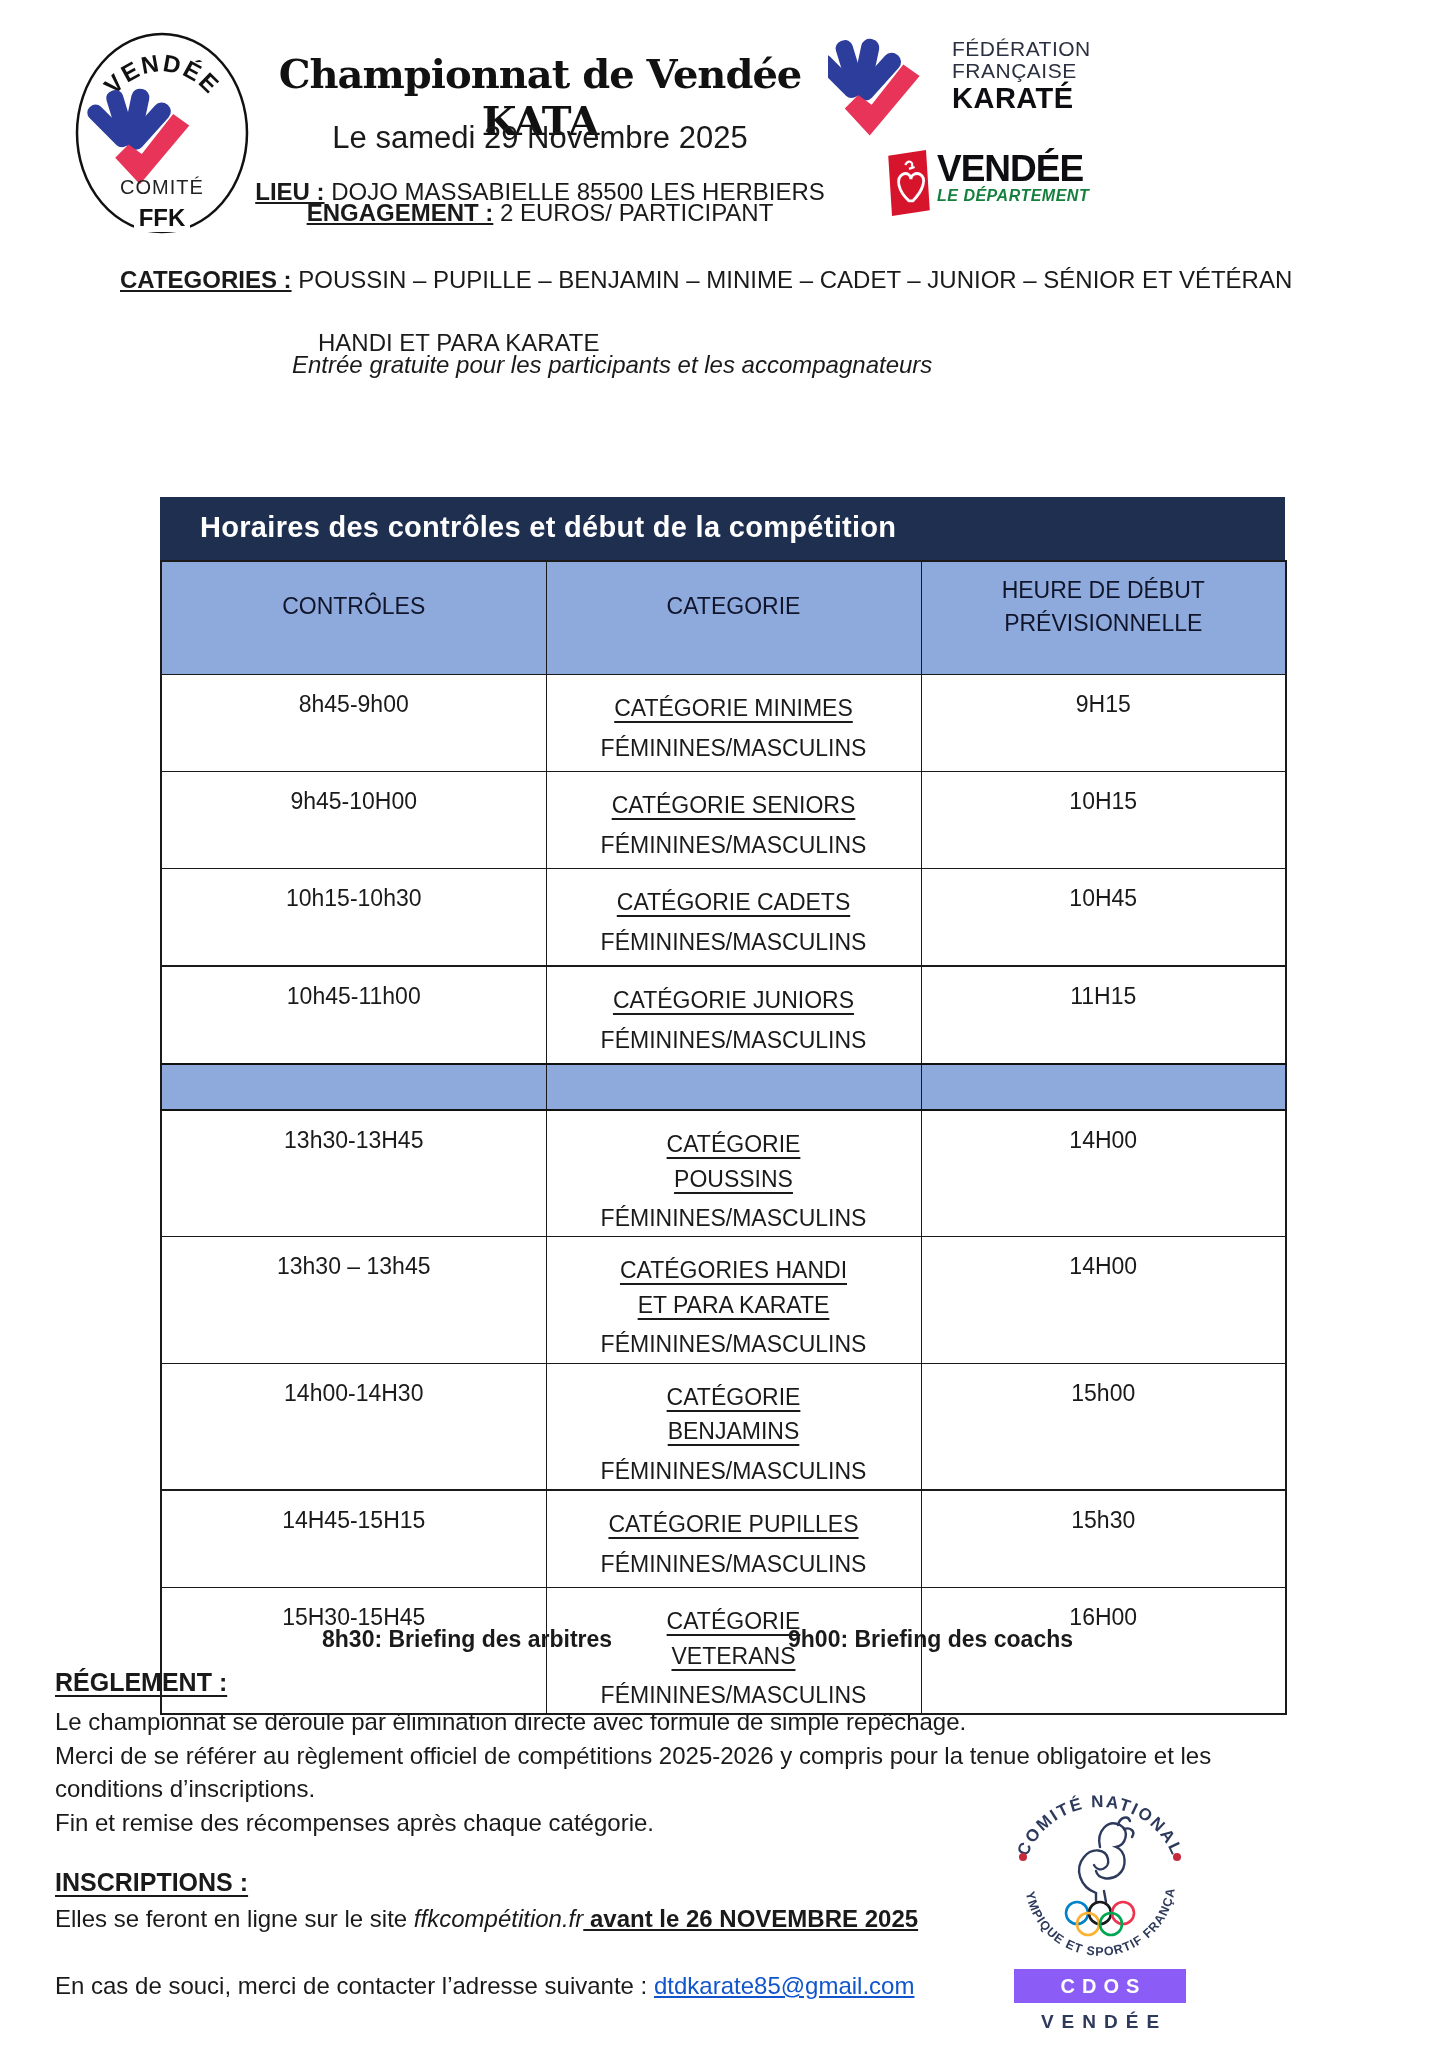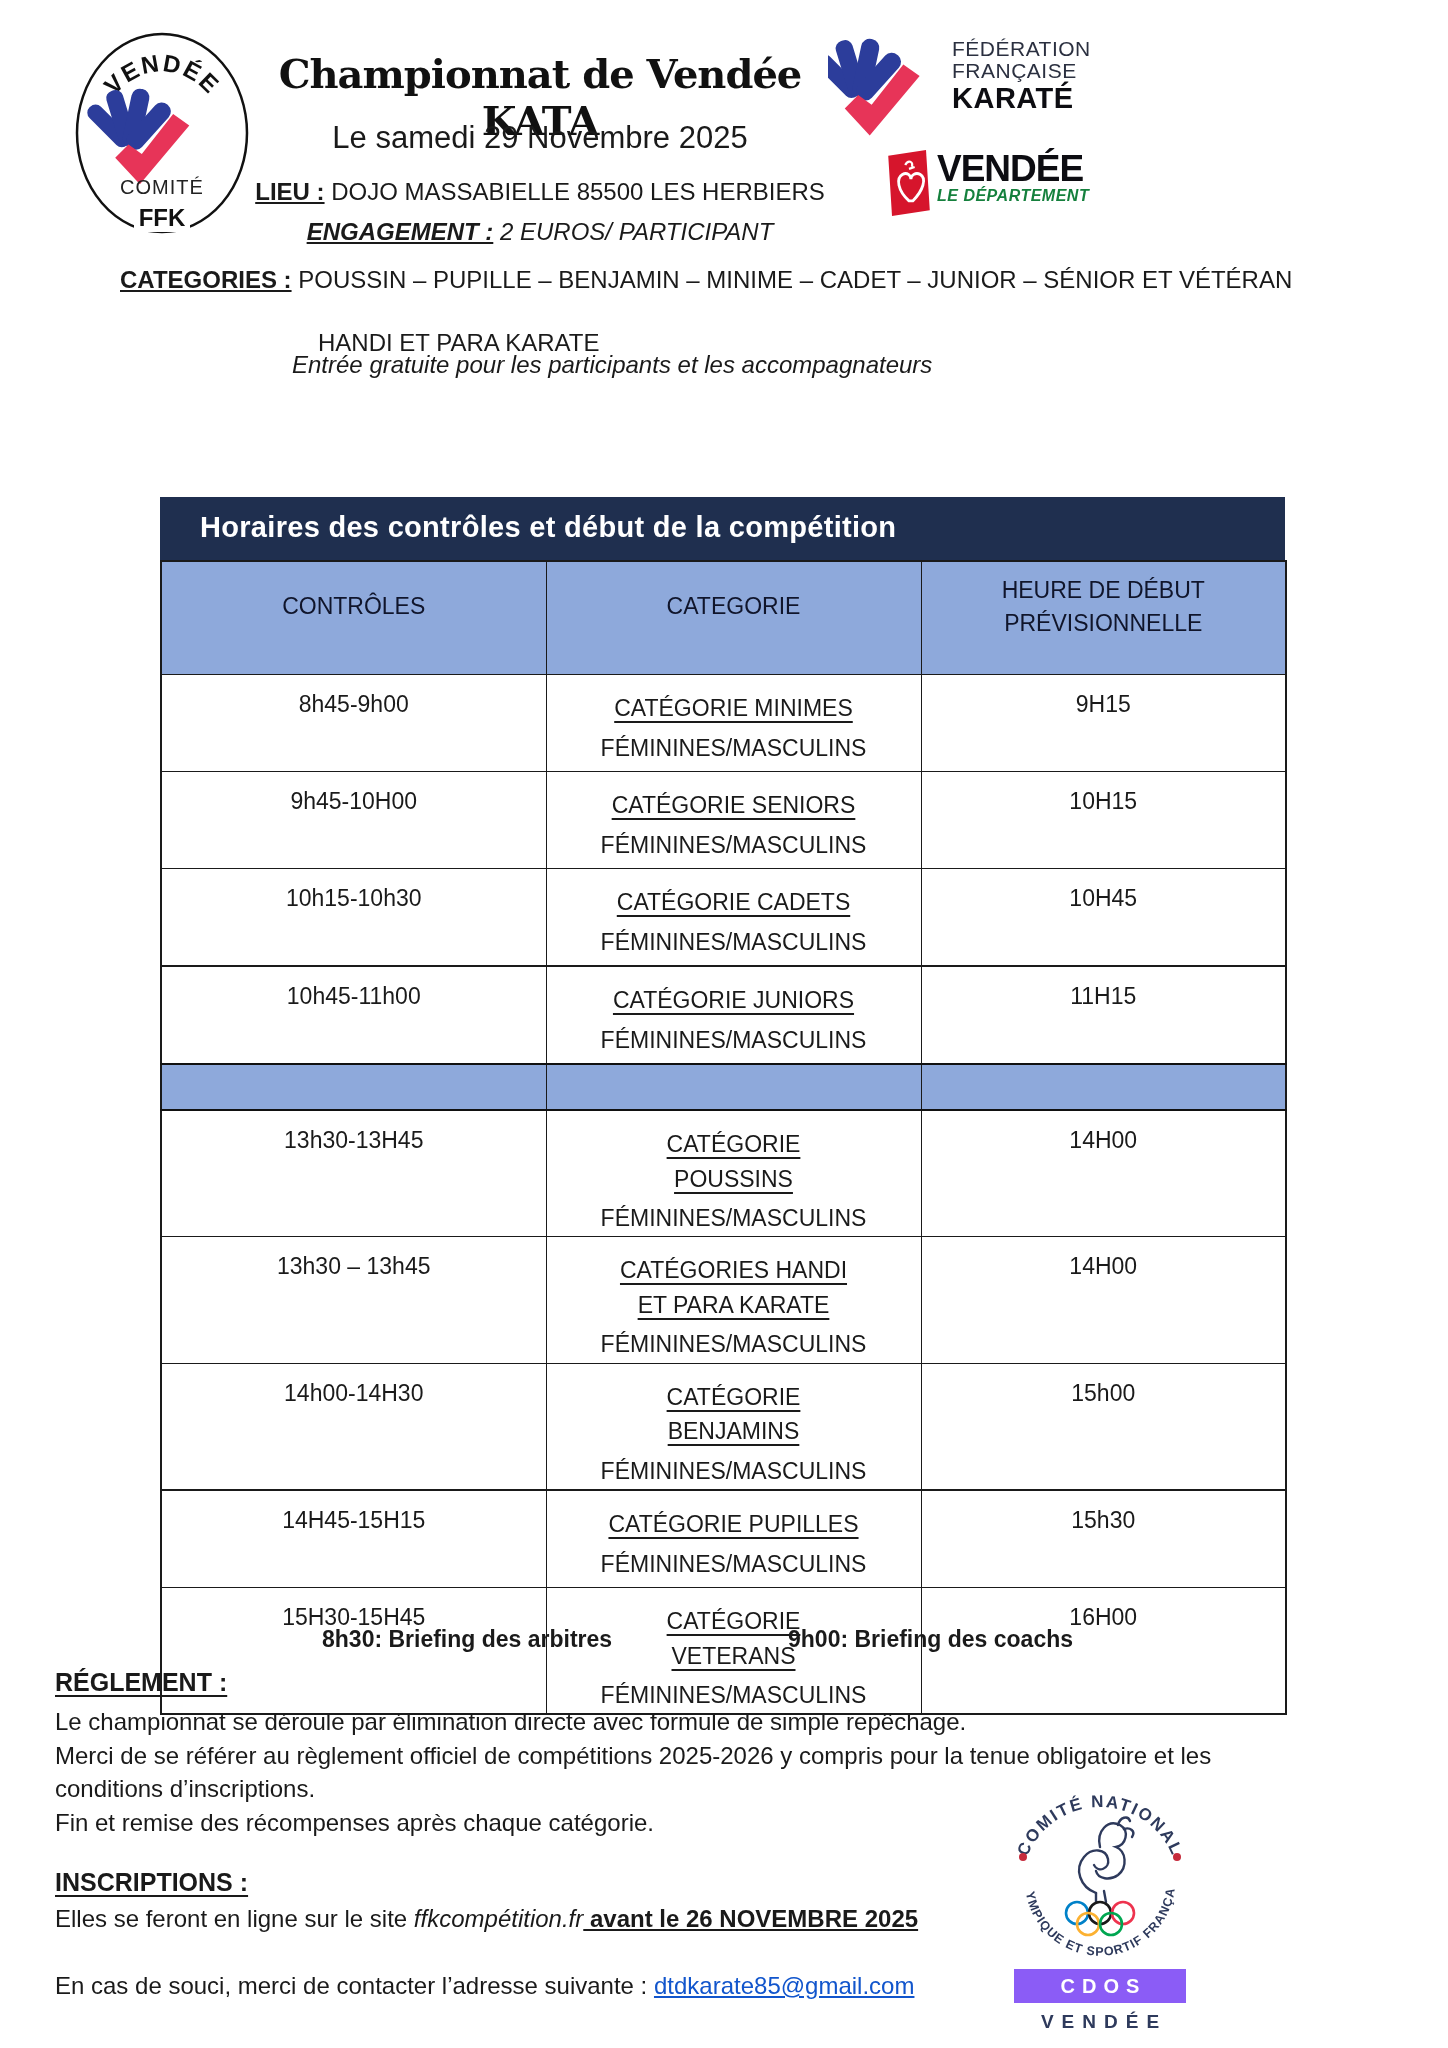--- a/index.html
+++ b/index.html
@@ -115,21 +115,21 @@
     </svg>
     <div class="dept-text">
       <div class="dept-name">VENDÉE</div>
       <div class="dept-sub">LE DÉPARTEMENT</div>
     </div>
   </div>
 
   <div class="abs info-line" style="top:178px;">
     <span class="lbl">LIEU :</span><span> DOJO MASSABIELLE 85500 LES HERBIERS</span>
   </div>
-  <div class="abs info-line" style="top:218px;font-style:italic;">
+  <div class="abs info-line" style="top:199px;">
     <span class="lbl">ENGAGEMENT :</span><span> 2 EUROS/ PARTICIPANT</span>
   </div>
 
   <div class="abs cats-line">
     <span class="lbl">CATEGORIES :</span><span> POUSSIN – PUPILLE – BENJAMIN – MINIME – CADET – JUNIOR – SÉNIOR ET VÉTÉRAN</span>
   </div>
   <div class="abs cats-line2">HANDI ET PARA KARATE</div>
   <div class="abs free-note">Entrée gratuite pour les participants et les accompagnateurs</div>
 
   <div class="abs tablewrap">

